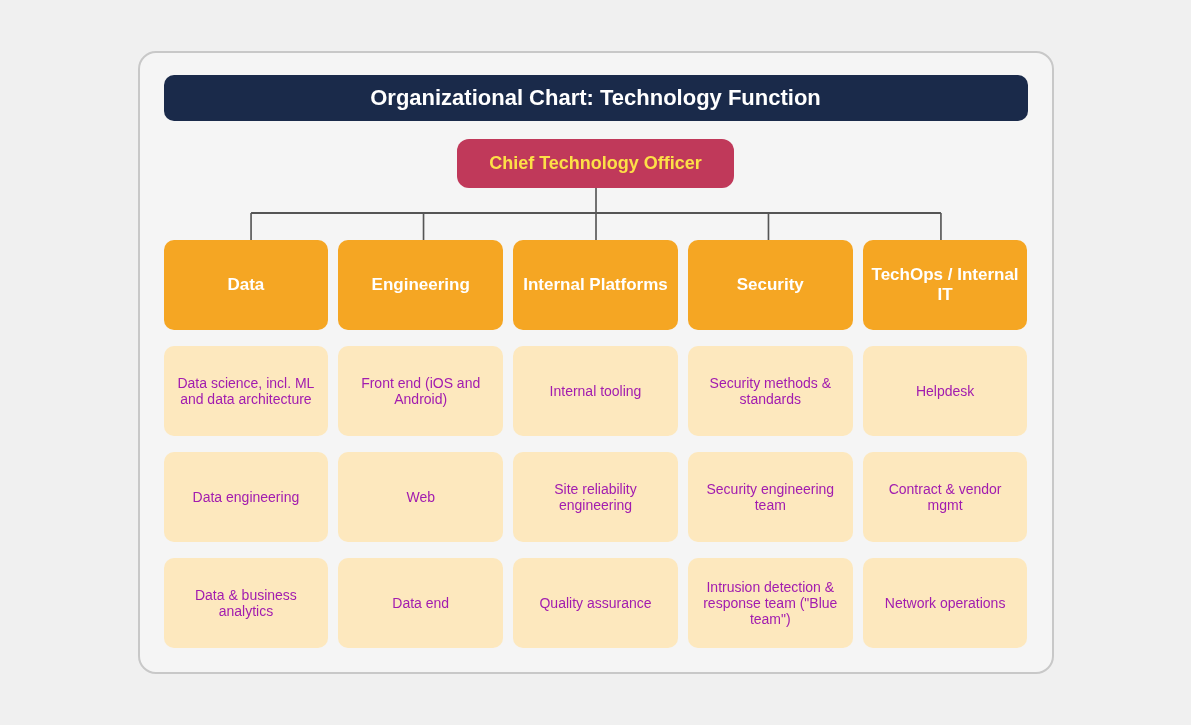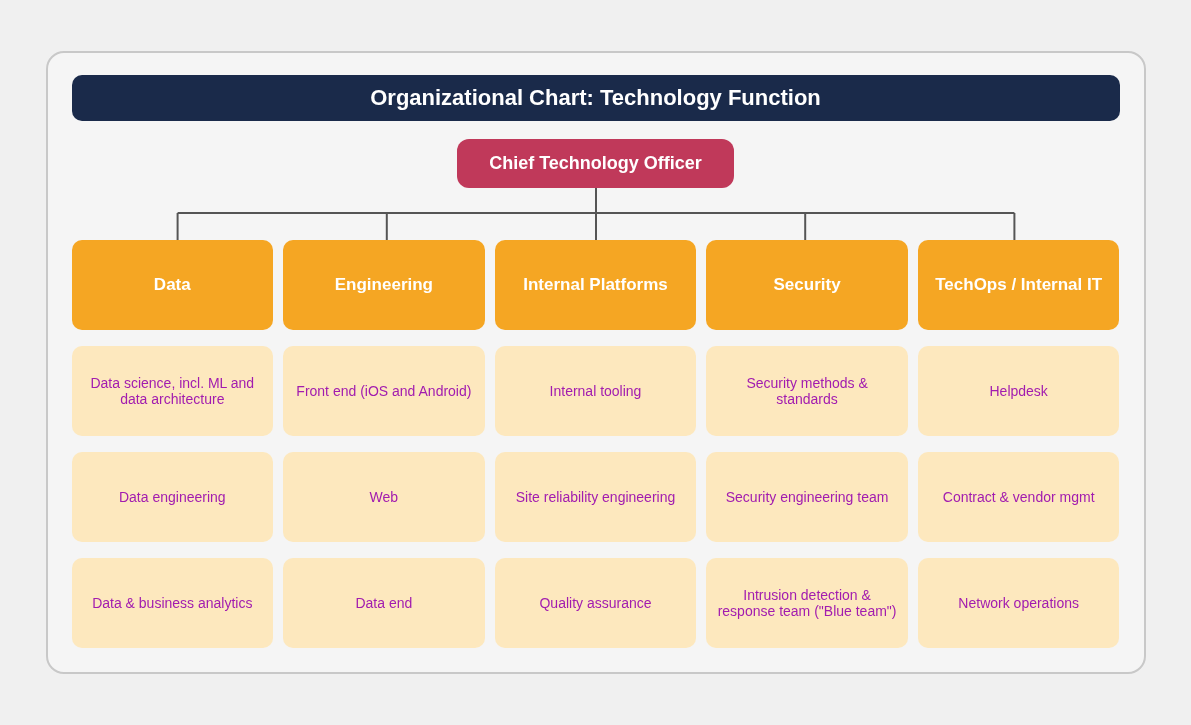--- a/index.html
+++ b/index.html
@@ -9,21 +9,21 @@
       justify-content: center;
       align-items: center;
       min-height: 725px;
       width: 1191px;
       font-family: Arial, sans-serif;
     }
     .chart-container {
       background: #f5f5f5;
       border: 2px solid #c8c8c8;
       border-radius: 18px;
-      width: 1100px;
+      width: 916px;
       padding: 22px 24px 24px 24px;
     }
     .chart-title-bar {
       background: #1a2a4a;
       border-radius: 10px;
       text-align: center;
       padding: 10px 20px;
       margin-bottom: 18px;
     }
     .chart-title-bar span {
@@ -32,21 +32,21 @@
       font-weight: bold;
     }
     .cto-row {
       display: flex;
       justify-content: center;
       margin-bottom: 0px;
     }
     .cto-box {
       background: #c0395a;
       border-radius: 12px;
-      color: #ffffff;
+      color: #fde047;
       font-weight: bold;
       font-size: 18px;
       text-align: right;
       padding: 14px 32px;
       min-width: 160px;
     }
     
     .connector-svg {
       display: block;
       width: 100%;

